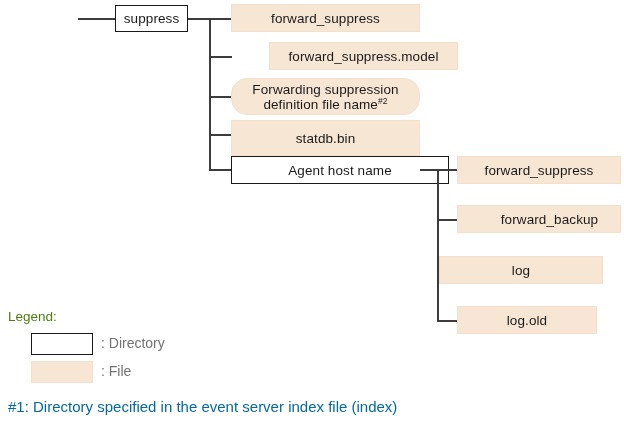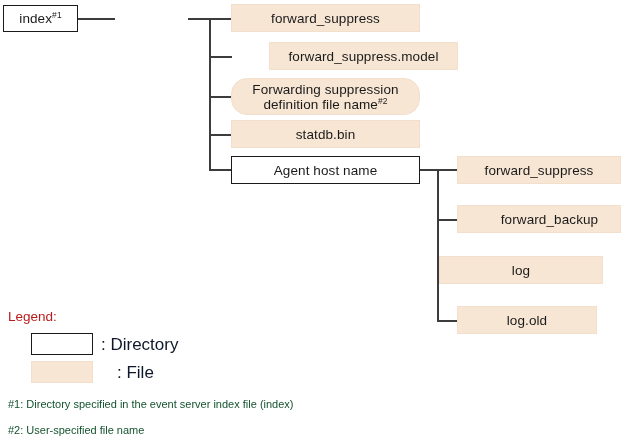--- a/index.html
+++ b/index.html
@@ -52,60 +52,60 @@
     position: absolute;
     background: #3c3c3c;
   }
   .ln.h { height: 1.6px; }
   .ln.v { width: 1.6px; }
 
   
   .legend-title {
     position: absolute;
     font-size: 13.5px;
-    color: #b91c1c;
+    color: #4d7c0f;
   }
   .legend-swatch {
     position: absolute;
     box-sizing: border-box;
     width: 62px;
     height: 22px;
   }
   .legend-swatch.dir {
     background: #ffffff;
     border: 1.4px solid #1a1a1a;
   }
   .legend-swatch.file {
     background: #f8e6d4;
     border: 1px solid #f3dfcc;
   }
   .legend-text {
     position: absolute;
-    font-size: 17px;
-    color: #0f172a;
+    font-size: 14px;
+    color: #737373;
     white-space: nowrap;
   }
   .note {
     position: absolute;
-    font-size: 11px;
-    color: #14532d;
+    font-size: 15px;
+    color: #0369a1;
     white-space: nowrap;
   }
 </style>
 </head>
 <body>
 
 <div id="canvas">
 
-  <div class="box dir" style="left:3px; top:5px; width:75px; height:27px;">
-    <span class="label"><span>index</span><sup>#1</sup></span>
-  </div>
 
   <div class="ln h" style="left:78px; top:18px; width:37px;"></div>
 
+  <div class="box dir" style="left:115px; top:5px; width:73px; height:27px;">
+    <span class="label">suppress</span>
+  </div>
 
   <div class="ln h" style="left:188px; top:18px; width:22px;"></div>
 
   <div class="ln v" style="left:209px; top:18px; height:153px;"></div>
 
   <div class="ln h" style="left:209px; top:18px; width:23px;"></div>
   <div class="box file" style="left:231px; top:4px; width:189px; height:28px;">
     <span class="label">forward_suppress</span>
   </div>
 
@@ -113,26 +113,26 @@
   <div class="box file" style="left:231px; top:42px; width:189px; height:28px;margin-left:38px;">
     <span class="label">forward_suppress.model</span>
   </div>
 
   <div class="ln h" style="left:209px; top:96px; width:23px;"></div>
   <div class="box file" style="left:231px; top:78px; width:189px; height:37px;border-radius:16px;">
     <span class="label"><span>Forwarding suppression definition file name</span><sup>#2</sup></span>
   </div>
 
   <div class="ln h" style="left:209px; top:134px; width:23px;"></div>
-  <div class="box file" style="left:231px; top:120px; width:189px; height:28px;">
+  <div class="box file" style="left:231px; top:120px; width:189px; height:36px;">
     <span class="label">statdb.bin</span>
   </div>
 
   <div class="ln h" style="left:209px; top:169px; width:23px;"></div>
-  <div class="box dir" style="left:231px; top:156px; width:189px; height:28px;">
+  <div class="box dir" style="left:231px; top:156px; width:218px; height:28px;">
     <span class="label">Agent host name</span>
   </div>
 
   <div class="ln h" style="left:420px; top:169px; width:18px;"></div>
 
   <div class="ln v" style="left:437px; top:169px; height:152px;"></div>
 
   <div class="ln h" style="left:437px; top:169px; width:21px;"></div>
   <div class="box file" style="left:457px; top:156px; width:164px; height:28px;">
     <span class="label">forward_suppress</span>
@@ -152,18 +152,17 @@
   <div class="box file" style="left:457px; top:306px; width:140px; height:28px;">
     <span class="label">log.old</span>
   </div>
 
   <div class="legend-title" style="left:8px; top:309px;">Legend:</div>
 
   <div class="legend-swatch dir" style="left:31px; top:333px;"></div>
   <div class="legend-text" style="left:101px; top:335px;">: Directory</div>
 
   <div class="legend-swatch file" style="left:31px; top:361px;"></div>
-  <div class="legend-text" style="left:101px; top:363px;margin-left:16px;">: File</div>
+  <div class="legend-text" style="left:101px; top:363px;">: File</div>
 
   <div class="note" style="left:8px; top:398px;">#1: Directory specified in the event server index file (index)</div>
-  <div class="note" style="left:8px; top:424px;">#2: User-specified file name</div>
 
 </div>
 
 </body></html>

